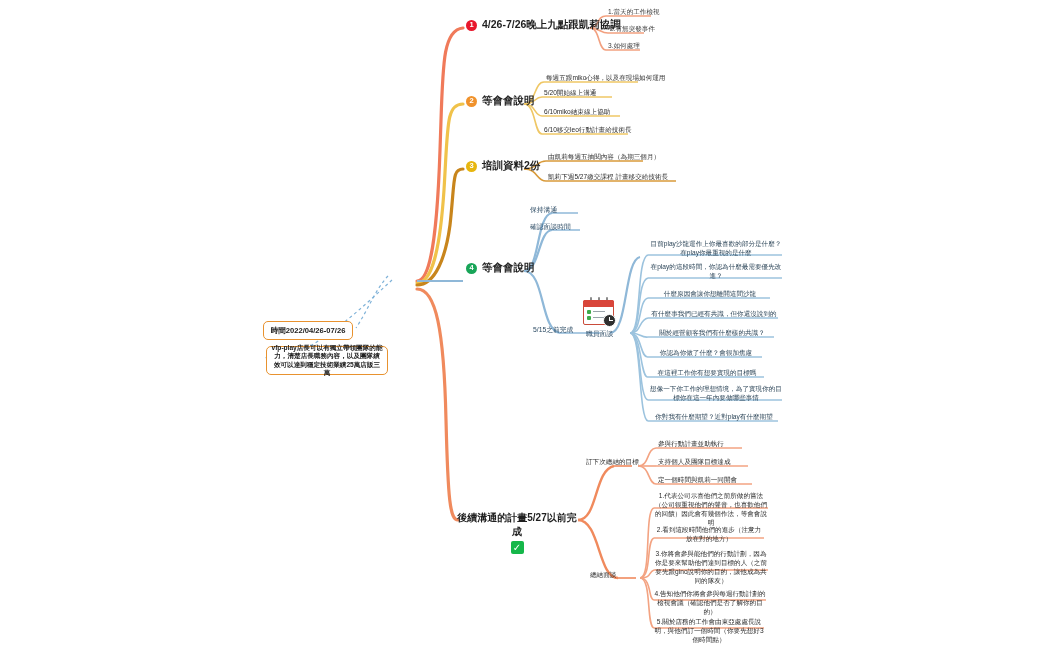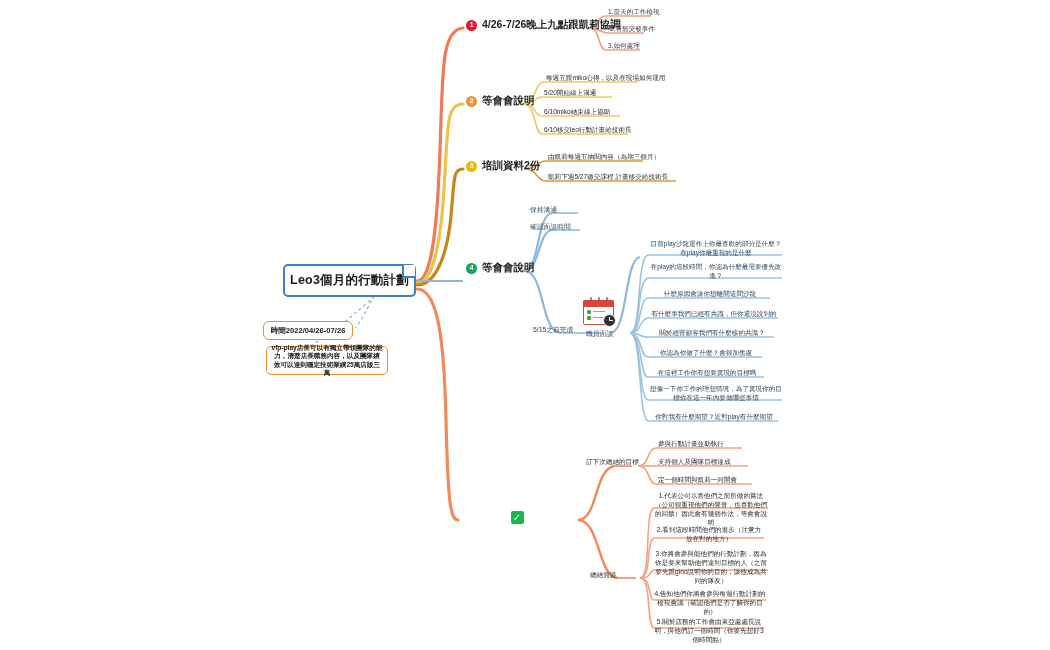--- a/index.html
+++ b/index.html
@@ -26,21 +26,21 @@
     transform:none;
   }
 
   
   .callout{
     border:1.6px solid #e8922f;border-radius:5px;background:#fff;
     color:#202020;font-weight:bold;text-align:center;
     display:flex;align-items:center;justify-content:center;
     padding:2px 4px;box-sizing:border-box;line-height:1.25;
   }
-  #note-date{left:263px;top:321px;width:90px;height:19px;font-size:7.6px;border-radius:6px;}
+  #note-date{left:263px;top:321px;width:90px;height:19px;font-size:7.6px;}
   #note-goal{left:266px;top:346px;width:122px;height:29px;font-size:6.6px;font-weight:bold;}
 
   
   .topic{
     display:flex;align-items:center;gap:5px;
     font-size:10.5px;font-weight:bold;color:#1f1f1f;white-space:nowrap;
   }
   .badge{
     width:11px;height:11px;border-radius:50%;
     display:inline-flex;align-items:center;justify-content:center;
@@ -175,24 +175,20 @@
     <line x1="654" y1="570" x2="768" y2="570" stroke="#f3a382" stroke-width="1.3"></line>
     <line x1="654" y1="600" x2="766" y2="600" stroke="#f3a382" stroke-width="1.3"></line>
     <line x1="654" y1="628" x2="764" y2="628" stroke="#f3a382" stroke-width="1.3"></line>
 
     <path d="M388 276 C 375 290 368 310 356 328" fill="none" stroke="#7fb2d8" stroke-width="1.2" stroke-dasharray="3,3"></path>
     <path d="M352 330 C 330 332 300 334 266 332" fill="none" stroke="#7fb2d8" stroke-width="1.2" stroke-dasharray="3,3"></path>
     <path d="M392 280 C 370 300 340 330 300 352" fill="none" stroke="#7fb2d8" stroke-width="1.2" stroke-dasharray="3,3"></path>
     <path d="M298 352 C 285 354 275 356 264 358" fill="none" stroke="#7fb2d8" stroke-width="1.2" stroke-dasharray="3,3"></path>
   </svg>
 
-  <div class="node root">
-    <span>Leo3個月的行動計劃</span>
-    <span class="fold"></span>
-  </div>
 
   <div class="node callout" id="note-date">時間2022/04/26-07/26</div>
   <div class="node callout" id="note-goal">vfp-play店長可以有獨立帶領團隊的能力，清楚店長職務內容，以及團隊績效可以達到穩定技術業績25萬店販三萬</div>
 
   <div class="node topic" id="t1">
     <span class="badge b1">1</span>
     <span>4/26-7/26晚上九點跟凱莉協調</span>
   </div>
   <div class="leaf red" style="left:608px;top:8px;">1.當天的工作檢視</div>
   <div class="leaf red" style="left:610px;top:25px;">2.有無突發事件</div>
@@ -240,20 +236,21 @@
   <div class="leaf blue wrap" style="left:650px;top:263px;width:132px;">在play的這段時間，你認為什麼最需要優先改進？</div>
   <div class="leaf blue wrap" style="left:650px;top:290px;width:120px;">什麼原因會讓你想離開這間沙龍</div>
   <div class="leaf blue wrap" style="left:650px;top:310px;width:128px;">有什麼事我們已經有共識，但你還沒說到的</div>
   <div class="leaf blue wrap" style="left:650px;top:329px;width:124px;">關於經營顧客我們有什麼樣的共識？</div>
   <div class="leaf blue wrap" style="left:650px;top:349px;width:112px;">你認為你做了什麼？會很加焦慮</div>
   <div class="leaf blue wrap" style="left:650px;top:369px;width:114px;">在這裡工作你有想要實現的目標嗎</div>
   <div class="leaf blue wrap" style="left:650px;top:385px;width:132px;">想像一下你工作的理想情境，為了實現你的目標你在這一年內要做哪些事情</div>
   <div class="leaf blue wrap" style="left:650px;top:413px;width:128px;">你對我有什麼期望？近對play有什麼期望</div>
 
   <div class="node" id="t5">
+    <span>後續溝通的計畫5/27以前完成</span>
     <span class="chk">✓</span>
   </div>
   <div class="leaf" style="left:586px;top:458px;">訂下次總結的目標</div>
   <div class="leaf" style="left:658px;top:440px;">參與行動計畫並助執行</div>
   <div class="leaf" style="left:658px;top:458px;">支持個人及團隊目標達成</div>
   <div class="leaf" style="left:658px;top:476px;">定一個時間與凱莉一同開會</div>
 
   <div class="leaf" style="left:590px;top:571px;">總結面談</div>
   <div class="leaf wrap" style="left:654px;top:492px;width:114px;">1.代表公司示喜他們之前所做的嘗法（公司很重視他們的聲音，也喜歡他們的回饋）因此會有幾個作法，等會會說明</div>
   <div class="leaf wrap" style="left:654px;top:526px;width:110px;">2.看到這段時間他們的進步（注意力放在對的地方）</div>

